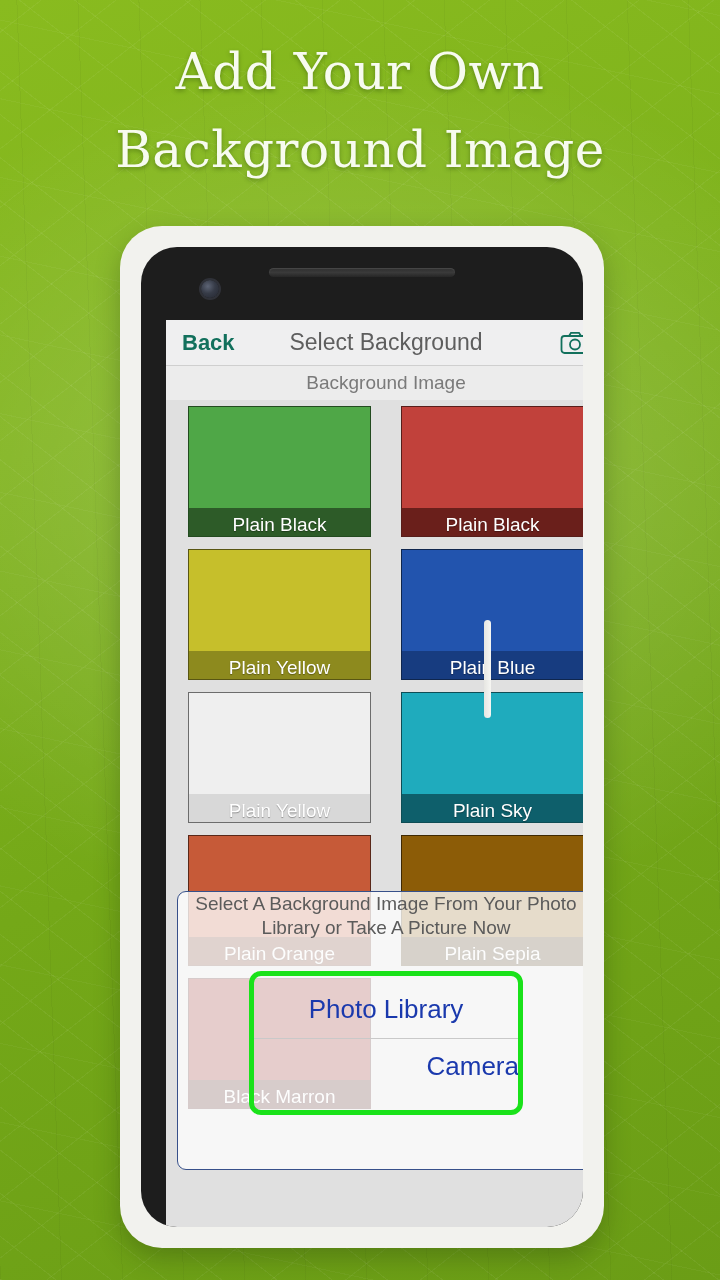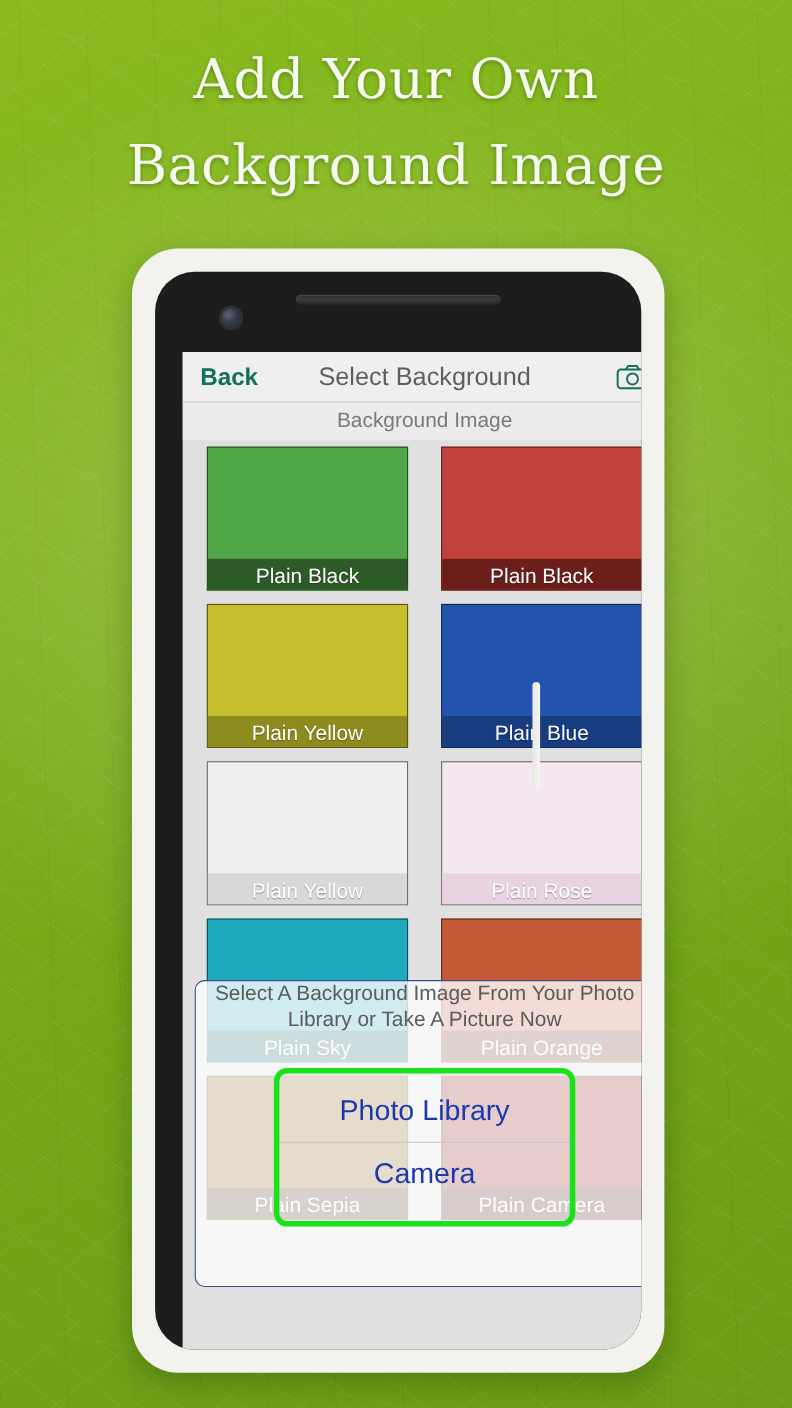--- a/index.html
+++ b/index.html
@@ -211,20 +211,21 @@
   }
   .dialog-btn {
     text-align: center;
     color: #1a39ad;
     font-size: 26px;
     padding: 12px 0 13px 0;
     cursor: pointer;
   }
   .dialog-btn + .dialog-btn {
     border-top: 1px solid #c9c9c9;
+    text-align: right;
   }
   .focus-ring {
     position: absolute;
     left: -4px;
     top: -11px;
     right: -4px;
     bottom: -20px;
     border: 5px solid #1ae21a;
     border-radius: 12px;
     pointer-events: none;
@@ -270,34 +271,31 @@
         </div>
         <div class="tile" style="background:#c6bf2b">
           <div class="tile-label" style="background:#8d8a1e">Plain Yellow</div>
         </div>
         <div class="tile" style="background:#2254ae">
           <div class="tile-label" style="background:#173c80">Plain Blue</div>
         </div>
         <div class="tile" style="background:#efefef">
           <div class="tile-label" style="background:#d8d8d8">Plain Yellow</div>
         </div>
-        <div class="tile" style="background:#f5e8f0">
-          <div class="tile-label" style="background:#e7d4e0">Plain Rose</div>
-        </div>
         <div class="tile" style="background:#1fabbd">
           <div class="tile-label" style="background:#0e5f6b">Plain Sky</div>
         </div>
         <div class="tile" style="background:#c65a38">
           <div class="tile-label" style="background:#70301c">Plain Orange</div>
         </div>
         <div class="tile" style="background:#8c5c07">
           <div class="tile-label" style="background:#402c08">Plain Sepia</div>
         </div>
         <div class="tile" style="background:#8a110c">
-          <div class="tile-label" style="background:#440a08">Plain Camera</div>
+          <div class="tile-label" style="background:#440a08">Black Marron</div>
         </div>
       </div>
 
       <div class="dialog">
         <div class="dialog-message">Select A Background Image From Your Photo Library or Take A Picture Now</div>
         <div class="dialog-buttons">
           <div class="dialog-btn">Photo Library</div>
           <div class="dialog-btn">Camera</div>
           <div class="focus-ring"></div>
         </div>

